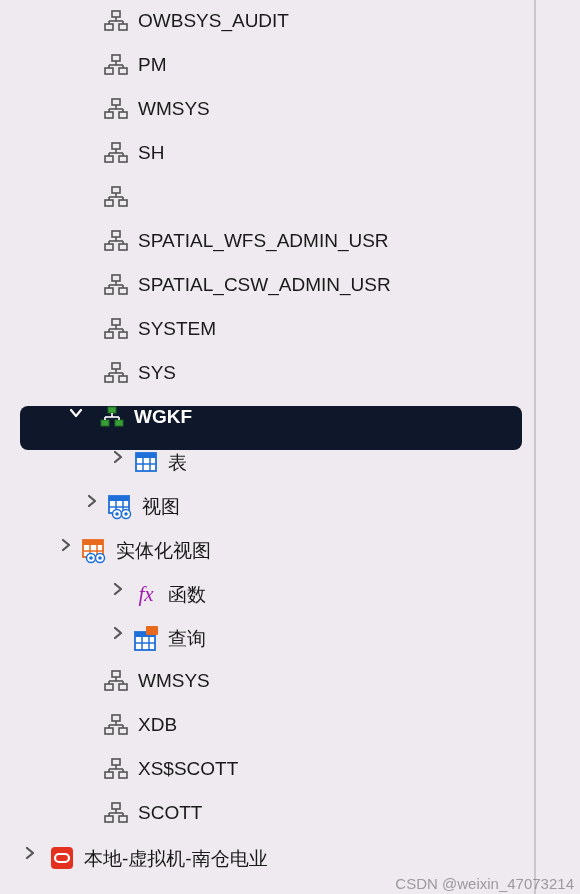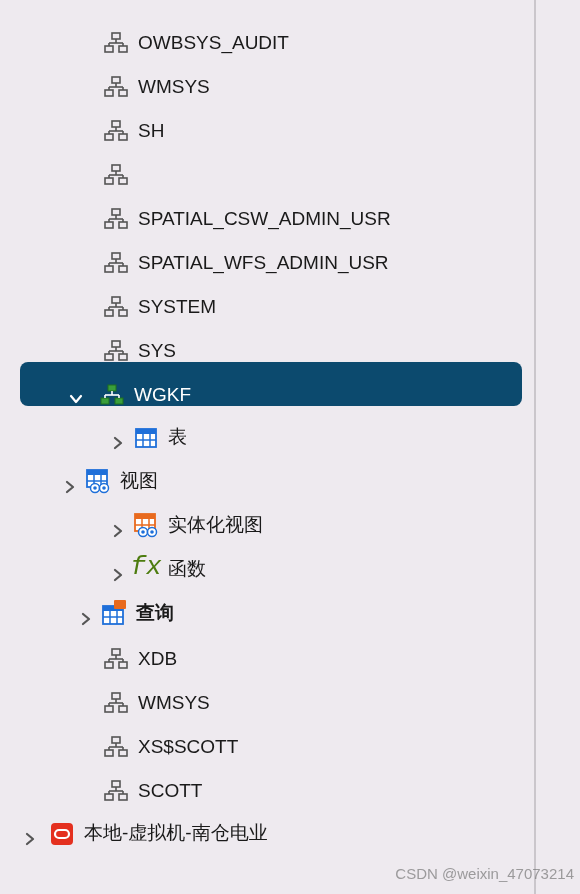--- a/index.html
+++ b/index.html
@@ -10,32 +10,33 @@
       height: 894px;
       overflow: hidden;
       position: relative;
     }
     .tree-container {
       width: 528px;
       padding-top: 10px;
     }
     .tree-item {
       display: flex;
-      align-items: flex-end;
+      align-items: flex-start;
       height: 44px;
       font-size: 19px;
       color: #1a1a1a;
       cursor: pointer;
     }
     .tree-item.selected {
-      background: #0c4a6e;
+      background: #0f172a;
       color: #ffffff;
       border-radius: 8px;
       margin-left: 20px;
       margin-right: 6px;
+      font-weight: bold;
     }
     .tree-item.selected .chevron { color: #ffffff; }
     .indent-1 { padding-left: 102px; }
     .sel-pad { padding-left: 42px; }
     .chevron {
       width: 28px;
       display: inline-flex;
       justify-content: center;
       align-items: center;
       color: #555;
@@ -51,21 +52,21 @@
     .right-border {
       position: absolute;
       right: 44px;
       top: 0;
       width: 2px;
       height: 100%;
       background: #cac6cb;
     }
     .watermark {
       position: absolute;
-      bottom: 12px;
+      bottom: 2px;
       right: 6px;
       font-size: 15px;
       color: rgba(120,120,120,0.7);
       font-family: Arial, sans-serif;
     }
     svg { display: block; }
   </style>
 </head>
 <body>
 
@@ -79,20 +80,34 @@
           <rect x="15" y="14" width="8" height="6" fill="none" stroke="#555" stroke-width="1.6"></rect>
           <line x1="12" y1="7" x2="12" y2="11" stroke="#555" stroke-width="1.6"></line>
           <line x1="5" y1="11" x2="19" y2="11" stroke="#555" stroke-width="1.6"></line>
           <line x1="5" y1="11" x2="5" y2="14" stroke="#555" stroke-width="1.6"></line>
           <line x1="19" y1="11" x2="19" y2="14" stroke="#555" stroke-width="1.6"></line>
         </svg>
     </span>
     <span class="label">OWBSYS_AUDIT</span>
   </div>
 
+  <div class="tree-item indent-1">
+    <span class="icon-wrap">
+      <svg width="24" height="22" viewBox="0 0 24 22">
+          <rect x="8" y="1" width="8" height="6" fill="none" stroke="#555" stroke-width="1.6"></rect>
+          <rect x="1" y="14" width="8" height="6" fill="none" stroke="#555" stroke-width="1.6"></rect>
+          <rect x="15" y="14" width="8" height="6" fill="none" stroke="#555" stroke-width="1.6"></rect>
+          <line x1="12" y1="7" x2="12" y2="11" stroke="#555" stroke-width="1.6"></line>
+          <line x1="5" y1="11" x2="19" y2="11" stroke="#555" stroke-width="1.6"></line>
+          <line x1="5" y1="11" x2="5" y2="14" stroke="#555" stroke-width="1.6"></line>
+          <line x1="19" y1="11" x2="19" y2="14" stroke="#555" stroke-width="1.6"></line>
+        </svg>
+    </span>
+    <span class="label">PM</span>
+  </div>
 
   <div class="tree-item indent-1">
     <span class="icon-wrap">
       <svg width="24" height="22" viewBox="0 0 24 22">
           <rect x="8" y="1" width="8" height="6" fill="none" stroke="#555" stroke-width="1.6"></rect>
           <rect x="1" y="14" width="8" height="6" fill="none" stroke="#555" stroke-width="1.6"></rect>
           <rect x="15" y="14" width="8" height="6" fill="none" stroke="#555" stroke-width="1.6"></rect>
           <line x1="12" y1="7" x2="12" y2="11" stroke="#555" stroke-width="1.6"></line>
           <line x1="5" y1="11" x2="19" y2="11" stroke="#555" stroke-width="1.6"></line>
           <line x1="5" y1="11" x2="5" y2="14" stroke="#555" stroke-width="1.6"></line>
@@ -136,36 +151,36 @@
       <svg width="24" height="22" viewBox="0 0 24 22">
           <rect x="8" y="1" width="8" height="6" fill="none" stroke="#555" stroke-width="1.6"></rect>
           <rect x="1" y="14" width="8" height="6" fill="none" stroke="#555" stroke-width="1.6"></rect>
           <rect x="15" y="14" width="8" height="6" fill="none" stroke="#555" stroke-width="1.6"></rect>
           <line x1="12" y1="7" x2="12" y2="11" stroke="#555" stroke-width="1.6"></line>
           <line x1="5" y1="11" x2="19" y2="11" stroke="#555" stroke-width="1.6"></line>
           <line x1="5" y1="11" x2="5" y2="14" stroke="#555" stroke-width="1.6"></line>
           <line x1="19" y1="11" x2="19" y2="14" stroke="#555" stroke-width="1.6"></line>
         </svg>
     </span>
+    <span class="label">SPATIAL_WFS_ADMIN_USR</span>
+  </div>
+
+  <div class="tree-item indent-1">
+    <span class="icon-wrap">
+      <svg width="24" height="22" viewBox="0 0 24 22">
+          <rect x="8" y="1" width="8" height="6" fill="none" stroke="#555" stroke-width="1.6"></rect>
+          <rect x="1" y="14" width="8" height="6" fill="none" stroke="#555" stroke-width="1.6"></rect>
+          <rect x="15" y="14" width="8" height="6" fill="none" stroke="#555" stroke-width="1.6"></rect>
+          <line x1="12" y1="7" x2="12" y2="11" stroke="#555" stroke-width="1.6"></line>
+          <line x1="5" y1="11" x2="19" y2="11" stroke="#555" stroke-width="1.6"></line>
+          <line x1="5" y1="11" x2="5" y2="14" stroke="#555" stroke-width="1.6"></line>
+          <line x1="19" y1="11" x2="19" y2="14" stroke="#555" stroke-width="1.6"></line>
+        </svg>
+    </span>
     <span class="label">SPATIAL_CSW_ADMIN_USR</span>
-  </div>
-
-  <div class="tree-item indent-1">
-    <span class="icon-wrap">
-      <svg width="24" height="22" viewBox="0 0 24 22">
-          <rect x="8" y="1" width="8" height="6" fill="none" stroke="#555" stroke-width="1.6"></rect>
-          <rect x="1" y="14" width="8" height="6" fill="none" stroke="#555" stroke-width="1.6"></rect>
-          <rect x="15" y="14" width="8" height="6" fill="none" stroke="#555" stroke-width="1.6"></rect>
-          <line x1="12" y1="7" x2="12" y2="11" stroke="#555" stroke-width="1.6"></line>
-          <line x1="5" y1="11" x2="19" y2="11" stroke="#555" stroke-width="1.6"></line>
-          <line x1="5" y1="11" x2="5" y2="14" stroke="#555" stroke-width="1.6"></line>
-          <line x1="19" y1="11" x2="19" y2="14" stroke="#555" stroke-width="1.6"></line>
-        </svg>
-    </span>
-    <span class="label">SPATIAL_WFS_ADMIN_USR</span>
   </div>
 
   <div class="tree-item indent-1">
     <span class="icon-wrap">
       <svg width="24" height="22" viewBox="0 0 24 22">
           <rect x="8" y="1" width="8" height="6" fill="none" stroke="#555" stroke-width="1.6"></rect>
           <rect x="1" y="14" width="8" height="6" fill="none" stroke="#555" stroke-width="1.6"></rect>
           <rect x="15" y="14" width="8" height="6" fill="none" stroke="#555" stroke-width="1.6"></rect>
           <line x1="12" y1="7" x2="12" y2="11" stroke="#555" stroke-width="1.6"></line>
           <line x1="5" y1="11" x2="19" y2="11" stroke="#555" stroke-width="1.6"></line>
@@ -222,21 +237,21 @@
           <rect x="2" y="3" width="20" height="18" fill="#fff" stroke="#1e6fd9" stroke-width="1.8"></rect>
           <rect x="2" y="3" width="20" height="5" fill="#1e6fd9"></rect>
           <line x1="2" y1="14" x2="22" y2="14" stroke="#1e6fd9" stroke-width="1.5"></line>
           <line x1="9" y1="8" x2="9" y2="21" stroke="#1e6fd9" stroke-width="1.5"></line>
           <line x1="16" y1="8" x2="16" y2="21" stroke="#1e6fd9" stroke-width="1.5"></line>
         </svg>
     </span>
     <span class="label">表</span>
   </div>
 
-  <div class="tree-item" style="padding-left:56px;">
+  <div class="tree-item" style="padding-left:78px;">
     <span class="chevron">
       <svg width="12" height="14" viewBox="0 0 12 14">
           <path d="M3 2 L9 7 L3 12" fill="none" stroke="#555" stroke-width="2.2" stroke-linecap="round" stroke-linejoin="round"></path>
         </svg>
     </span>
     <span class="icon-wrap">
       <svg width="26" height="26" viewBox="0 0 26 26">
           <rect x="2" y="2" width="20" height="17" fill="#fff" stroke="#1e6fd9" stroke-width="1.8"></rect>
           <rect x="2" y="2" width="20" height="5" fill="#1e6fd9"></rect>
           <line x1="2" y1="13" x2="22" y2="13" stroke="#1e6fd9" stroke-width="1.5"></line>
@@ -244,21 +259,21 @@
           <line x1="16" y1="7" x2="16" y2="19" stroke="#1e6fd9" stroke-width="1.5"></line>
           <circle cx="10" cy="20" r="4.5" fill="#fff" stroke="#1e6fd9" stroke-width="1.5"></circle>
           <circle cx="19" cy="20" r="4.5" fill="#fff" stroke="#1e6fd9" stroke-width="1.5"></circle>
           <circle cx="10" cy="20" r="1.8" fill="#1e6fd9"></circle>
           <circle cx="19" cy="20" r="1.8" fill="#1e6fd9"></circle>
         </svg>
     </span>
     <span class="label">视图</span>
   </div>
 
-  <div class="tree-item" style="padding-left:104px;">
+  <div class="tree-item" style="padding-left:52px;">
     <span class="chevron">
       <svg width="12" height="14" viewBox="0 0 12 14">
           <path d="M3 2 L9 7 L3 12" fill="none" stroke="#555" stroke-width="2.2" stroke-linecap="round" stroke-linejoin="round"></path>
         </svg>
     </span>
     <span class="icon-wrap">
       <svg width="26" height="26" viewBox="0 0 26 26">
           <rect x="2" y="2" width="20" height="17" fill="#fff" stroke="#e86a1e" stroke-width="1.8"></rect>
           <rect x="2" y="2" width="20" height="5" fill="#e86a1e"></rect>
           <line x1="2" y1="13" x2="22" y2="13" stroke="#e86a1e" stroke-width="1.5"></line>
@@ -273,26 +288,26 @@
     <span class="label">实体化视图</span>
   </div>
 
   <div class="tree-item" style="padding-left:104px;">
     <span class="chevron">
       <svg width="12" height="14" viewBox="0 0 12 14">
           <path d="M3 2 L9 7 L3 12" fill="none" stroke="#555" stroke-width="2.2" stroke-linecap="round" stroke-linejoin="round"></path>
         </svg>
     </span>
     <span class="icon-wrap">
-      <span style="font-style:italic;font-family:Liberation Mono, monospace;color:#4d7c0f;font-size:26px;font-weight:500;">fx</span>
+      <span style="font-style:italic;font-family:Liberation Serif, serif;color:#a21caf;font-size:21px;font-weight:500;">fx</span>
     </span>
     <span class="label">函数</span>
   </div>
 
-  <div class="tree-item" style="padding-left:72px;font-weight:bold;">
+  <div class="tree-item" style="padding-left:104px;">
     <span class="chevron">
       <svg width="12" height="14" viewBox="0 0 12 14">
           <path d="M3 2 L9 7 L3 12" fill="none" stroke="#555" stroke-width="2.2" stroke-linecap="round" stroke-linejoin="round"></path>
         </svg>
     </span>
     <span class="icon-wrap">
       <svg width="26" height="26" viewBox="0 0 26 26">
           <rect x="2" y="6" width="20" height="18" fill="#fff" stroke="#1e6fd9" stroke-width="1.8"></rect>
           <rect x="2" y="6" width="20" height="5" fill="#1e6fd9"></rect>
           <line x1="2" y1="17" x2="22" y2="17" stroke="#1e6fd9" stroke-width="1.5"></line>
@@ -309,36 +324,36 @@
       <svg width="24" height="22" viewBox="0 0 24 22">
           <rect x="8" y="1" width="8" height="6" fill="none" stroke="#555" stroke-width="1.6"></rect>
           <rect x="1" y="14" width="8" height="6" fill="none" stroke="#555" stroke-width="1.6"></rect>
           <rect x="15" y="14" width="8" height="6" fill="none" stroke="#555" stroke-width="1.6"></rect>
           <line x1="12" y1="7" x2="12" y2="11" stroke="#555" stroke-width="1.6"></line>
           <line x1="5" y1="11" x2="19" y2="11" stroke="#555" stroke-width="1.6"></line>
           <line x1="5" y1="11" x2="5" y2="14" stroke="#555" stroke-width="1.6"></line>
           <line x1="19" y1="11" x2="19" y2="14" stroke="#555" stroke-width="1.6"></line>
         </svg>
     </span>
+    <span class="label">WMSYS</span>
+  </div>
+
+  <div class="tree-item indent-1">
+    <span class="icon-wrap">
+      <svg width="24" height="22" viewBox="0 0 24 22">
+          <rect x="8" y="1" width="8" height="6" fill="none" stroke="#555" stroke-width="1.6"></rect>
+          <rect x="1" y="14" width="8" height="6" fill="none" stroke="#555" stroke-width="1.6"></rect>
+          <rect x="15" y="14" width="8" height="6" fill="none" stroke="#555" stroke-width="1.6"></rect>
+          <line x1="12" y1="7" x2="12" y2="11" stroke="#555" stroke-width="1.6"></line>
+          <line x1="5" y1="11" x2="19" y2="11" stroke="#555" stroke-width="1.6"></line>
+          <line x1="5" y1="11" x2="5" y2="14" stroke="#555" stroke-width="1.6"></line>
+          <line x1="19" y1="11" x2="19" y2="14" stroke="#555" stroke-width="1.6"></line>
+        </svg>
+    </span>
     <span class="label">XDB</span>
-  </div>
-
-  <div class="tree-item indent-1">
-    <span class="icon-wrap">
-      <svg width="24" height="22" viewBox="0 0 24 22">
-          <rect x="8" y="1" width="8" height="6" fill="none" stroke="#555" stroke-width="1.6"></rect>
-          <rect x="1" y="14" width="8" height="6" fill="none" stroke="#555" stroke-width="1.6"></rect>
-          <rect x="15" y="14" width="8" height="6" fill="none" stroke="#555" stroke-width="1.6"></rect>
-          <line x1="12" y1="7" x2="12" y2="11" stroke="#555" stroke-width="1.6"></line>
-          <line x1="5" y1="11" x2="19" y2="11" stroke="#555" stroke-width="1.6"></line>
-          <line x1="5" y1="11" x2="5" y2="14" stroke="#555" stroke-width="1.6"></line>
-          <line x1="19" y1="11" x2="19" y2="14" stroke="#555" stroke-width="1.6"></line>
-        </svg>
-    </span>
-    <span class="label">WMSYS</span>
   </div>
 
   <div class="tree-item indent-1">
     <span class="icon-wrap">
       <svg width="24" height="22" viewBox="0 0 24 22">
           <rect x="8" y="1" width="8" height="6" fill="none" stroke="#555" stroke-width="1.6"></rect>
           <rect x="1" y="14" width="8" height="6" fill="none" stroke="#555" stroke-width="1.6"></rect>
           <rect x="15" y="14" width="8" height="6" fill="none" stroke="#555" stroke-width="1.6"></rect>
           <line x1="12" y1="7" x2="12" y2="11" stroke="#555" stroke-width="1.6"></line>
           <line x1="5" y1="11" x2="19" y2="11" stroke="#555" stroke-width="1.6"></line>

